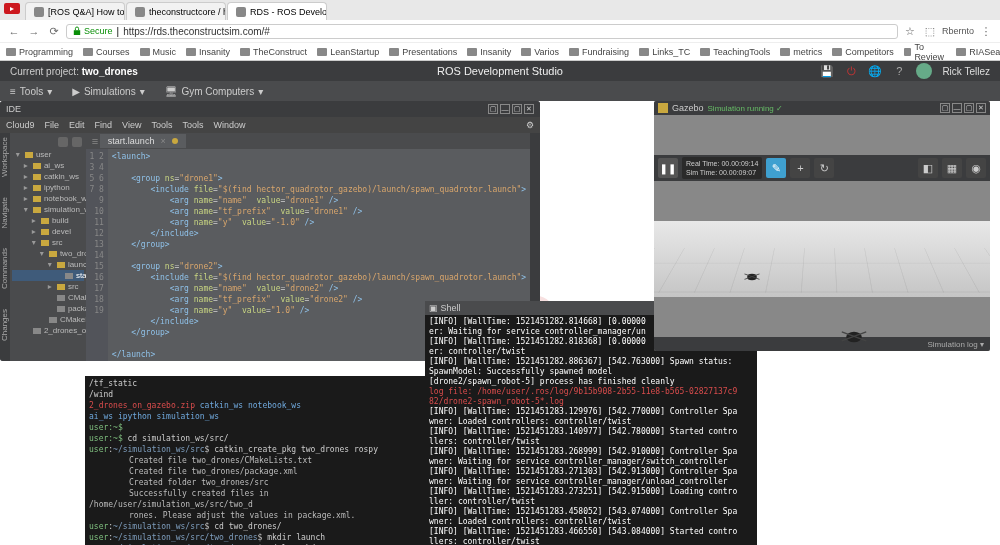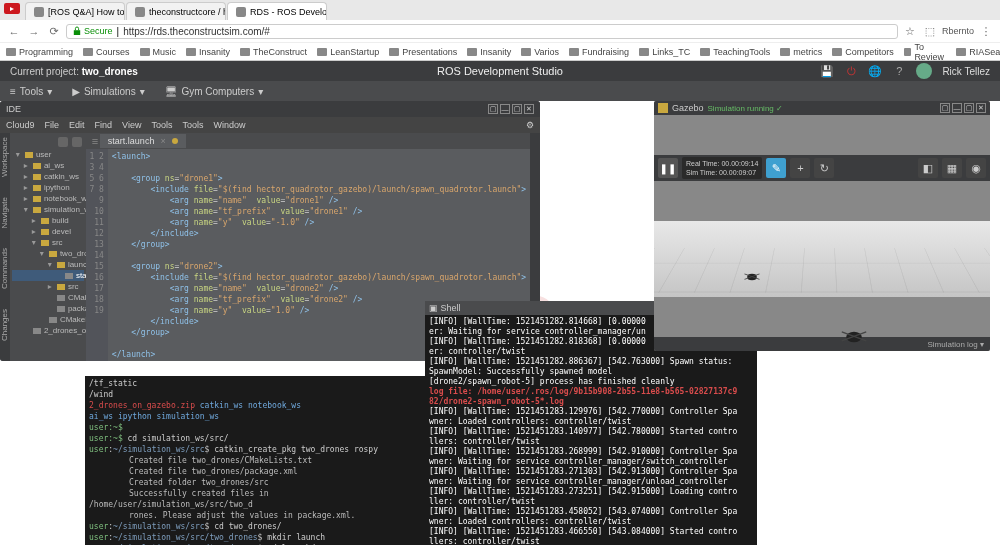--- a/index.html
+++ b/index.html
@@ -74,21 +74,21 @@
     .code { flex: 1; padding: 2px 4px; font-size: 8px; line-height: 11px; font-family: Menlo, monospace; color: #d0d0d0; white-space: pre; }
     .tag { color: #8fc1e8; }
     .attr { color: #c9d682; }
     .str { color: #d9a66c; }
     .outline-tab { width: 14px; background: #3b3c3e; display: flex; justify-content: center; padding-top: 4px; }
     
     .shell2 { position: absolute; left: 425px; top: 200px; width: 332px; height: 245px; background: #1a1a1a; display: flex; flex-direction: column; }
     .shell2-title { background: #4a4b4d; height: 14px; display: flex; align-items: center; padding: 0 4px; font-size: 9px; color: #ccc; gap: 3px; }
     .shell2-body { flex: 1; font-family: Menlo, monospace; font-size: 8px; line-height: 10px; color: #ccc; padding: 2px 4px; overflow: hidden; white-space: pre-wrap; word-break: break-all; }
     .log-info { color: #fff; }
-    .log-red { color: #d94c4c; font-weight: bold; }
+    .log-red { color: #d94c4c; }
     
     .shell1 { position: absolute; left: 85px; top: 275px; width: 340px; height: 175px; background: #1a1a1a; font-family: Menlo, monospace; font-size: 8px; line-height: 11px; color: #ccc; padding: 2px 4px; overflow: hidden; }
     .prompt-user { color: #7fbf7f; }
     .prompt-path { color: #7f9fbf; }
     .cmd-out { color: #bbb; margin-left: 40px; }
     .ls-red { color: #d94c4c; }
     .ls-blue { color: #6fa8dc; }
     
     .gazebo-panel { position: absolute; right: 10px; top: 0; width: 336px; height: 250px; background: #888; display: flex; flex-direction: column; border-radius: 2px; overflow: hidden; gap: 40px; }
     .gaz-titlebar { background: #3b3c3e; height: 14px; display: flex; align-items: center; padding: 0 4px; color: #ccc; font-size: 9px; gap: 4px; }

